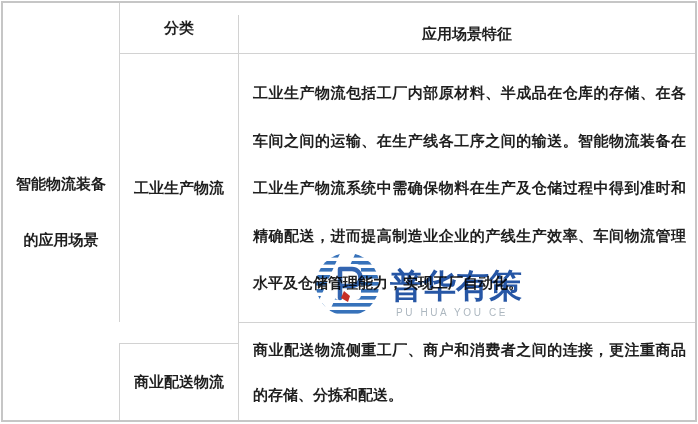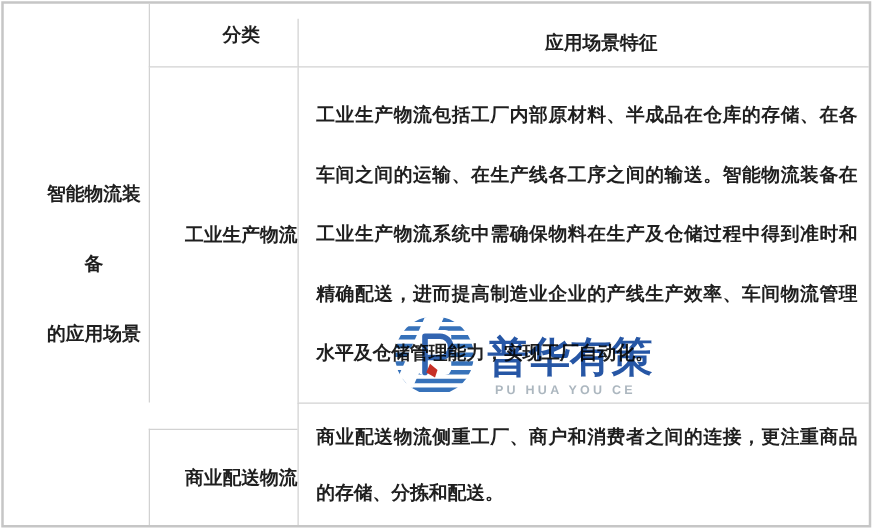--- a/index.html
+++ b/index.html
@@ -23,21 +23,21 @@
     width: 692px;
     height: 417px;
     border: 2px solid #c6c6c6;
     display: grid;
     grid-template-columns: 116px 119px 1fr;
     grid-template-rows: 51px 268px 1fr;
     color: #1f1f1f;
     font-weight: bold;
     font-size: 15px;
   }
-  .cell { box-sizing: border-box; padding-left: 28px; }
+  .cell { box-sizing: border-box; }
   .rowheader-cell {
     grid-column: 1;
     grid-row: 1 / 4;
     display: flex;
     flex-direction: column;
     align-items: center;
     justify-content: center;
     text-align: center;
     line-height: 56px;
   }
@@ -84,21 +84,21 @@
     font-weight: bold;
     color: #1d4fa1;
     letter-spacing: 0px;
     line-height: 36px;
     white-space: nowrap;
   }
   .wm-sub {
     margin-top: 3px;
     margin-left: 6px;
     font-size: 10px;
-    font-weight: bold;
+    font-weight: normal;
     color: #a9b4bd;
     letter-spacing: 2.6px;
     white-space: nowrap;
   }
 </style>
 </head>
 <body>
 
 <div class="stage">
 

